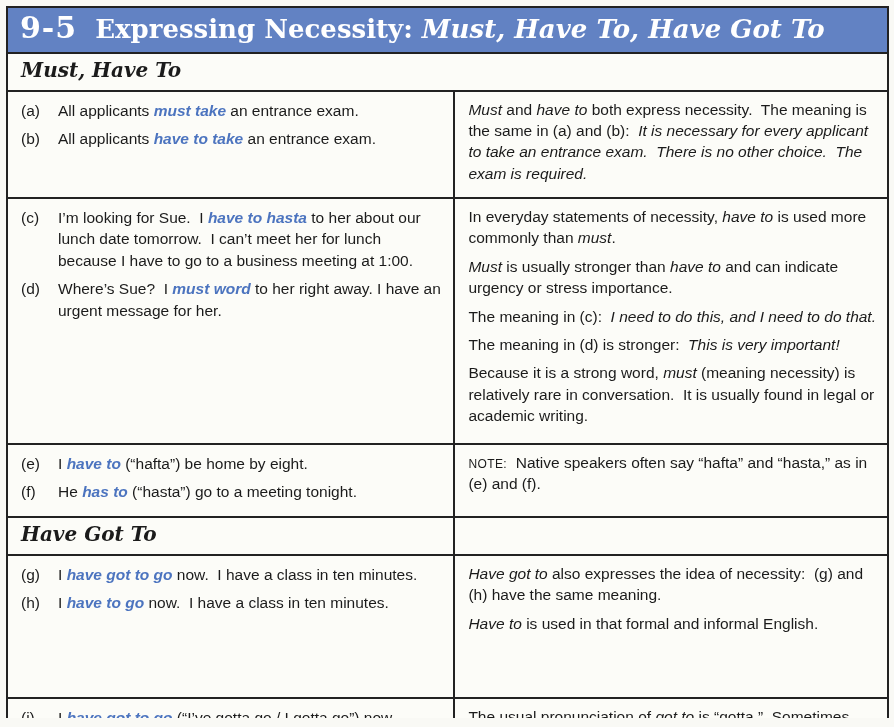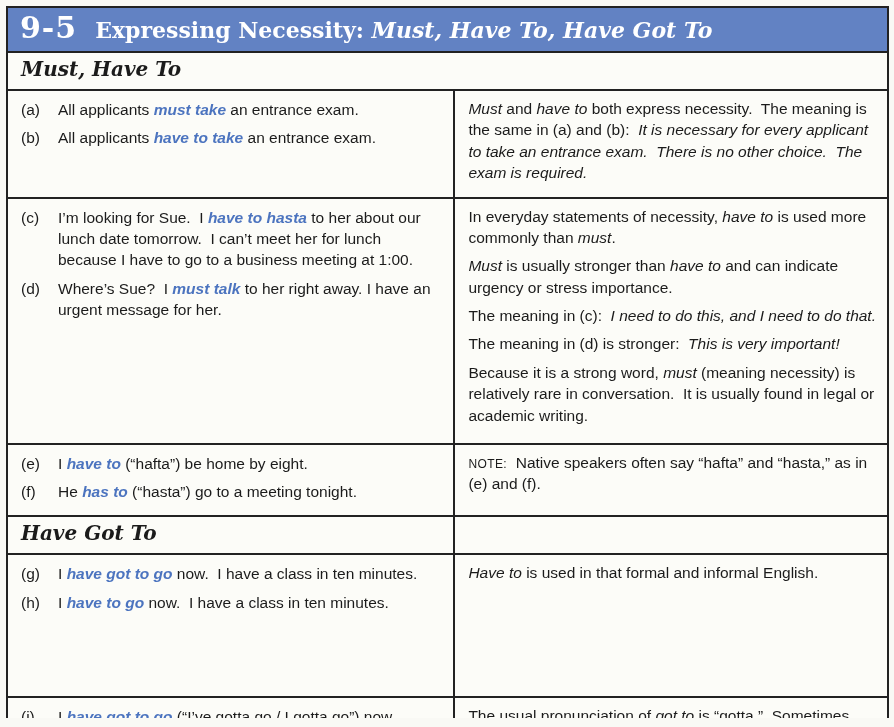--- a/index.html
+++ b/index.html
@@ -36,21 +36,21 @@
     color:#ffffff;
     display:flex;
     align-items:baseline;
     gap:18px;
     padding:5px 10px 8px 12px;
     border-bottom:2px solid var(--border);
     font-family:"DejaVu Serif", serif;
     font-weight:bold;
   }
   .chart-number{font-size:30px;line-height:1;letter-spacing:1px;}
-  .chart-title{font-size:22px;line-height:1.1;}
+  .chart-title{font-size:26px;line-height:1.1;}
   .chart-title .t-em{font-style:italic;}
   
   .chart-body .row{box-sizing:border-box;}
   .chart-body .row:not(:first-child){border-top:2px solid var(--border);}
   .section-row{display:flex;min-height:36px;align-items:stretch;}
   .sec-cell{display:flex;align-items:flex-start;box-sizing:border-box;}
   .sec-left{flex:0 0 50.9%;}
   .section-row.split .sec-left{border-right:2px solid var(--border);}
   .sec-right{flex:1;}
   .section-title{
@@ -128,21 +128,21 @@
           </div>
         </div>
         <div class="row content-row">
           <div class="cell cell-left">
             <div class="example">
               <span class="ex-label">(c)</span>
               <span class="ex-text"><span class="seg">I’m looking for Sue.  I </span><span class="seg seg-verb">have to hasta</span><span class="seg"> to her about our lunch date tomorrow.  I can’t meet her for lunch because I have to go to a business meeting at 1:00.</span></span>
             </div>
             <div class="example">
               <span class="ex-label">(d)</span>
-              <span class="ex-text"><span class="seg">Where’s Sue?  I </span><span class="seg seg-verb">must talk</span><span class="seg"> to her right away. I have an urgent message for her.</span></span>
+              <span class="ex-text"><span class="seg">Where’s Sue?  I </span><span class="seg seg-verb">must word</span><span class="seg"> to her right away. I have an urgent message for her.</span></span>
             </div>
           </div>
           <div class="cell cell-right">
             <p class="expl-par"><span class="seg">In everyday statements of necessity, </span><span class="seg seg-bi">have to</span><span class="seg"> is used more commonly than </span><span class="seg seg-bi">must</span><span class="seg">.</span></p>
             <p class="expl-par"><span class="seg seg-bi">Must</span><span class="seg"> is usually stronger than </span><span class="seg seg-bi">have to</span><span class="seg"> and can indicate urgency or stress importance.</span></p>
             <p class="expl-par"><span class="seg">The meaning in (c):  </span><span class="seg seg-i">I need to do this, and I need to do that.</span></p>
             <p class="expl-par"><span class="seg">The meaning in (d) is stronger:  </span><span class="seg seg-i">This is very important!</span></p>
             <p class="expl-par"><span class="seg">Because it is a strong word, </span><span class="seg seg-bi">must</span><span class="seg"> (meaning necessity) is relatively rare in conversation.  It is usually found in legal or academic writing.</span></p>
           </div>
         </div>
@@ -172,20 +172,21 @@
             <div class="example">
               <span class="ex-label">(g)</span>
               <span class="ex-text"><span class="seg">I </span><span class="seg seg-verb">have got to go</span><span class="seg"> now.  I have a class in ten minutes.</span></span>
             </div>
             <div class="example">
               <span class="ex-label">(h)</span>
               <span class="ex-text"><span class="seg">I </span><span class="seg seg-verb">have to go</span><span class="seg"> now.  I have a class in ten minutes.</span></span>
             </div>
           </div>
           <div class="cell cell-right">
+            <p class="expl-par"><span class="seg seg-bi">Have got to</span><span class="seg"> also expresses the idea of necessity:  (g) and (h) have the same meaning.</span></p>
             <p class="expl-par"><span class="seg seg-bi">Have to</span><span class="seg"> is used in that formal and informal English.</span></p>
           </div>
         </div>
         <div class="row content-row">
           <div class="cell cell-left">
             <div class="example">
               <span class="ex-label">(i)</span>
               <span class="ex-text"><span class="seg">I </span><span class="seg seg-verb">have got to go</span><span class="seg"> (“I’ve gotta go / I gotta go”) now.</span></span>
             </div>
           </div>

